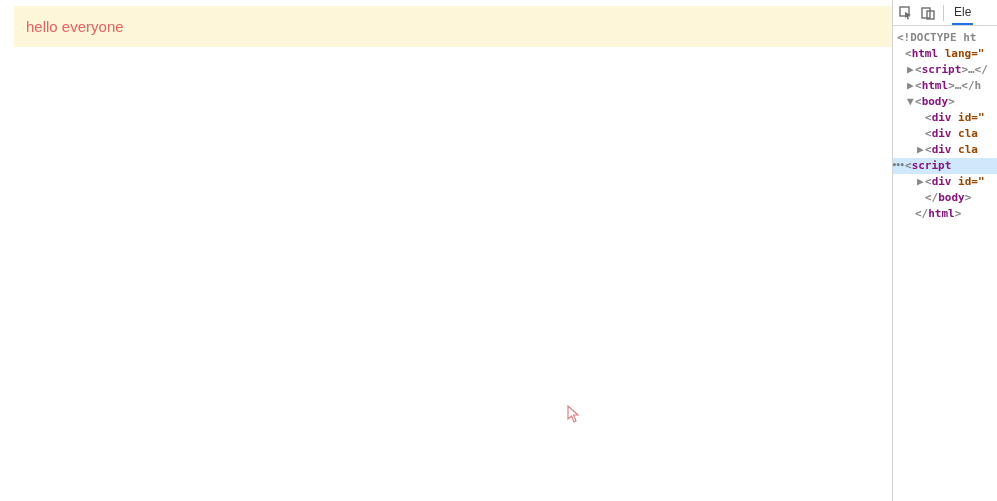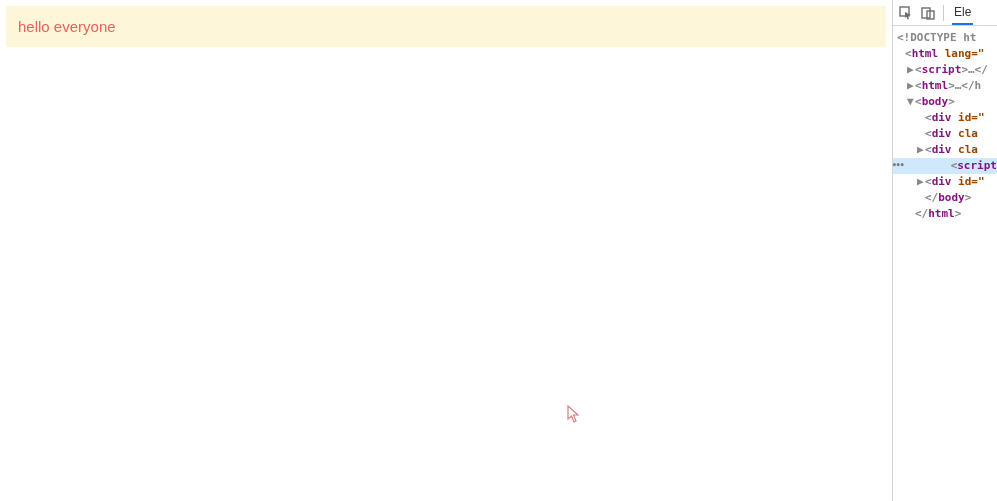--- a/index.html
+++ b/index.html
@@ -6,21 +6,21 @@
   body {
     font-family: "Segoe UI", Arial, sans-serif;
     width: 997px;
     height: 501px;
     overflow: hidden;
     position: relative;
     background: #fff;
   }
   .page {
     position: absolute;
-    left: 0; top: 0;
+    left: 8px; top: 0;
     width: 892px;
     height: 501px;
     background: #fff;
     padding: 6px;
   }
   .block {
     background: #fdf6d8;
     padding: 10px 12px;
     margin-bottom: 6px;
     font-size: 15px;
@@ -83,21 +83,20 @@
   .indent-2 { padding-left: 20px; }
   .twisty { display: inline-block; width: 8px; color: #888; }
   .tag-name { color: #881280; }
   .attr-name { color: #994500; }
   .punct { color: #888; }
   .selected-line {
     background: #cfe8fc;
     position: relative;
     margin-left: -4px;
     padding-left: 4px;
-    text-align: right;
   }
   .selected-line::before {
     content: "•••";
     position: absolute;
     left: -1px;
     top: 0;
     font-size: 8px;
     color: #777;
     letter-spacing: -1px;
     background: #cfe8fc;

